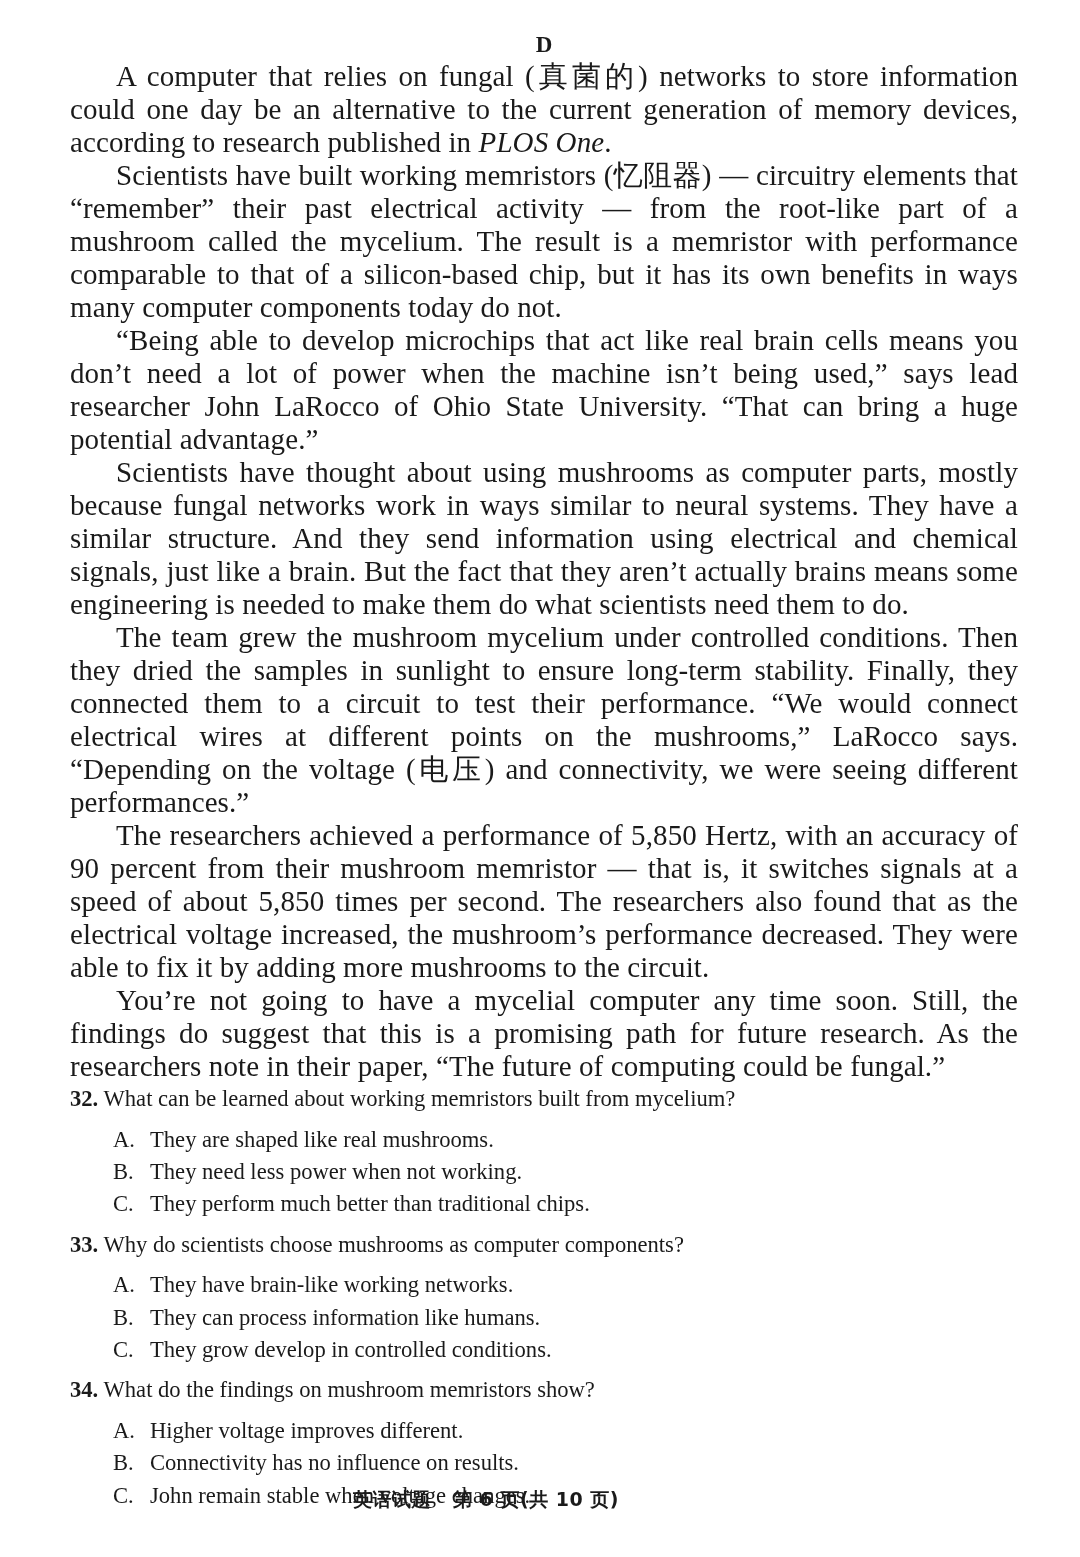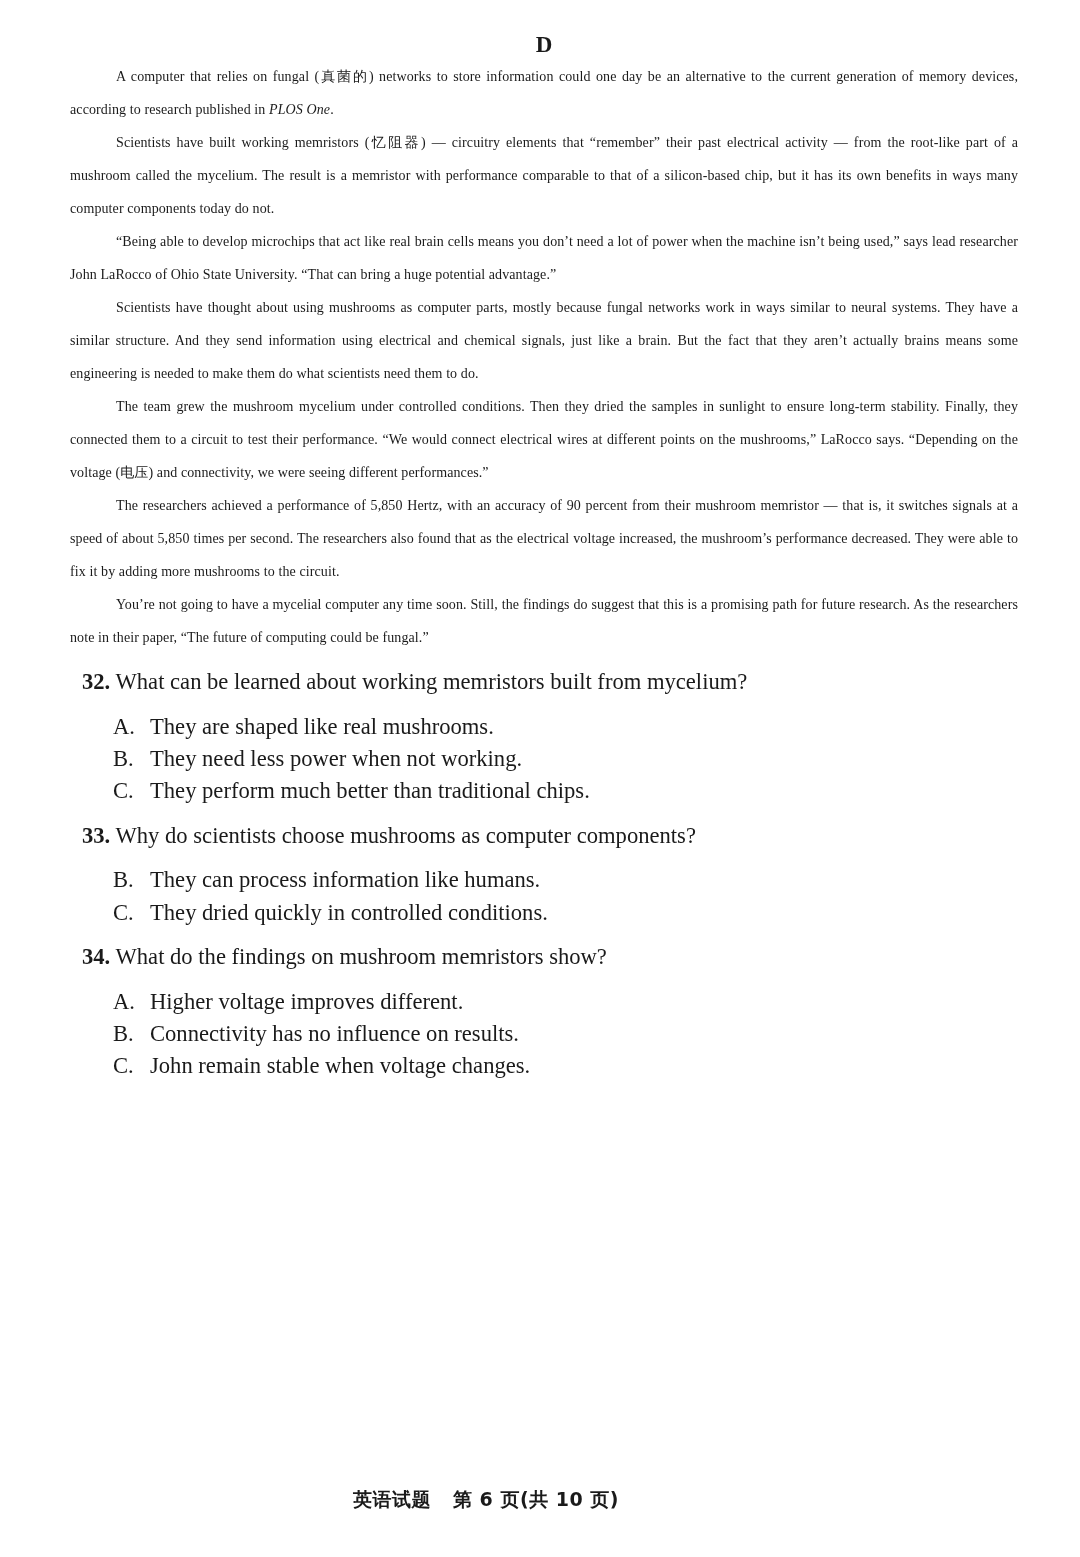--- a/index.html
+++ b/index.html
@@ -7,26 +7,26 @@
     width: 1080px; height: 1557px; position: relative; overflow: hidden;
     font-family: "Liberation Serif", "DejaVu Serif", serif;
     color: #1a1a1a;
   }
   .page { position: absolute; left: 70px; top: 30px; width: 948px; }
   .section-title {
     text-align: center; font-weight: bold; font-size: 23px;
     line-height: 30px; height: 30px; margin-bottom: 0;
   }
   .para {
-    font-size: 14px; line-height: 33px; text-align: justify;
+    font-size: 29px; line-height: 33px; text-align: justify;
     text-indent: 46px; margin: 0; letter-spacing: 0.1px;
   }
   .para i { font-style: italic; }
   .question { font-size: 22.6px; line-height: 32.5px; margin: 0; }
-  .q-stem { margin: 12px; }
+  .q-stem { margin: 0; }
   .q-num { font-weight: bold; }
   .options { margin: 8px; padding: 0; list-style: none; }
   .option { padding-left: 35px; margin: 0; line-height: 32.4px; }
   .opt-letter { display: inline-block; width: 37px; }
   .footer {
     position: absolute; left: 0; width: 972px; top: 1487px;
     text-align: center; font-size: 19px; font-weight: bold;
     font-family: "DejaVu Sans", "Liberation Sans", sans-serif;
     letter-spacing: 0.5px;
   }
@@ -53,22 +53,23 @@
         <p class="q-stem"><span class="q-num">32.</span> <span>What can be learned about working memristors built from mycelium?</span></p>
         <ul class="options">
           <li class="option"><span class="opt-letter">A.</span><span>They are shaped like real mushrooms.</span></li>
           <li class="option"><span class="opt-letter">B.</span><span>They need less power when not working.</span></li>
           <li class="option"><span class="opt-letter">C.</span><span>They perform much better than traditional chips.</span></li>
         </ul>
       </div>
       <div class="question">
         <p class="q-stem"><span class="q-num">33.</span> <span>Why do scientists choose mushrooms as computer components?</span></p>
         <ul class="options">
+          <li class="option"><span class="opt-letter">A.</span><span>They have brain-like working networks.</span></li>
           <li class="option"><span class="opt-letter">B.</span><span>They can process information like humans.</span></li>
-          <li class="option"><span class="opt-letter">C.</span><span>They dried quickly in controlled conditions.</span></li>
+          <li class="option"><span class="opt-letter">C.</span><span>They grow develop in controlled conditions.</span></li>
         </ul>
       </div>
       <div class="question">
         <p class="q-stem"><span class="q-num">34.</span> <span>What do the findings on mushroom memristors show?</span></p>
         <ul class="options">
           <li class="option"><span class="opt-letter">A.</span><span>Higher voltage improves different.</span></li>
           <li class="option"><span class="opt-letter">B.</span><span>Connectivity has no influence on results.</span></li>
           <li class="option"><span class="opt-letter">C.</span><span>John remain stable when voltage changes.</span></li>
         </ul>
       </div>

